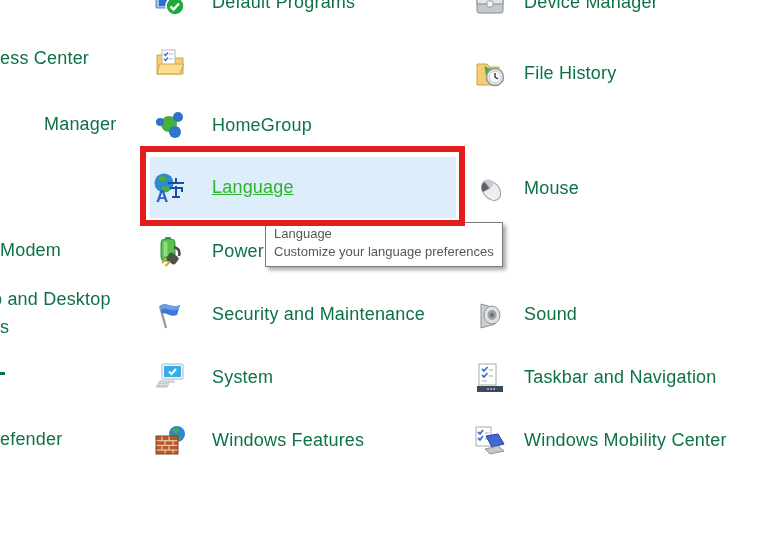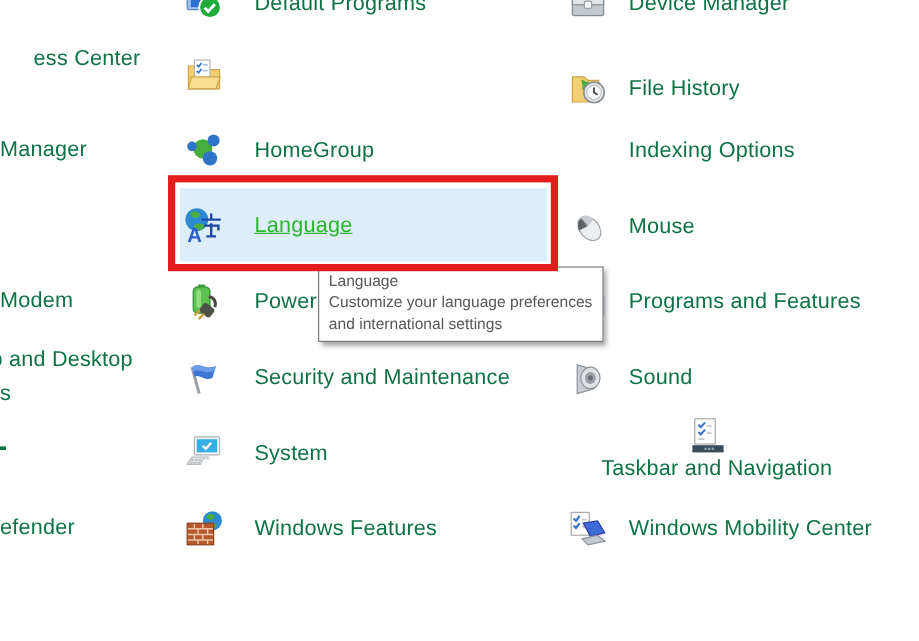--- a/index.html
+++ b/index.html
@@ -39,21 +39,20 @@
   }
 </style>
 </head>
 <body>
 
 <div class="stage" id="stage">
 
   <div class="tooltip">
     <div class="tt-line">Language</div>
     <div class="tt-line">Customize your language preferences</div>
-    <div class="tt-line">and international settings</div>
   </div>
 
   <div class="annotation-box"></div>
 
 <div class="cp-item middle" style="left: 150px; top: -29px;">
       <span class="icon">
         <svg viewBox="0 0 34 34">
           <rect x="3" y="3" width="22" height="19" rx="1" fill="#9fc3ef" stroke="#5b84b8"></rect>
           <rect x="3" y="3" width="22" height="6" fill="#e8eef7" stroke="#5b84b8"></rect>
           <rect x="6" y="12" width="10" height="8" fill="#2f6fd0"></rect>
@@ -184,58 +183,45 @@
           <path d="M4 7 h10 l3 3 h9 v18 h-22 z" fill="#f3cf72" stroke="#caa54a"></path>
           <path d="M13.5 17.5 a9 9 0 0 1 4.5 -5.5" stroke="#3fae49" stroke-width="3" fill="none"></path>
           <path d="M11.5 9 l1.5 9 l6.5 -4.5 z" fill="#3fae49"></path>
           <circle cx="22" cy="20" r="8.5" fill="#ebedee" stroke="#8f9599" stroke-width="1.5"></circle>
           <circle cx="22" cy="20" r="6" fill="#f8f9f9" stroke="#c2c6c9"></circle>
           <path d="M22 16 v4 l3 2" stroke="#444" stroke-width="1.5" fill="none"></path>
         </svg>
       </span>
       <span class="label">File History</span>
     </div>
-    <div class="cp-item right" style="left: 470px; top: 94px;">
-      <span class="icon"></span>
-      <span class="label">Indexing Options</span>
-    </div>
     <div class="cp-item right" style="left: 470px; top: 157px;">
       <span class="icon">
         <svg viewBox="0 0 34 34">
           <g transform="rotate(-40 17 17)">
             <ellipse cx="17" cy="19" rx="8" ry="11" fill="#eceeef" stroke="#9aa0a5"></ellipse>
             <path d="M9.3 14.5 a8 11 0 0 1 15.4 0 q-7.7 4.5 -15.4 0" fill="#c8ccd0"></path>
             <path d="M9.3 14.5 a8 11 0 0 1 7.7 -6.5 v8 z" fill="#5d6166"></path>
             <line x1="17" y1="8" x2="17" y2="16" stroke="#7d8287"></line>
           </g>
         </svg>
       </span>
       <span class="label">Mouse</span>
     </div>
-    <div class="cp-item right" style="left: 470px; top: 220px;">
-      <span class="icon">
-        <svg viewBox="0 0 34 34">
-          <rect x="4" y="6" width="20" height="16" fill="#cfe0f5" stroke="#5b84b8"></rect>
-          <rect x="10" y="12" width="20" height="16" fill="#9fc3ef" stroke="#5b84b8"></rect>
-        </svg>
-      </span>
-      <span class="label">Programs and Features</span>
-    </div>
     <div class="cp-item right" style="left: 470px; top: 283px; justify-content: flex-end;">
       <span class="icon">
         <svg viewBox="0 0 34 34">
           <path d="M8 6 l14 4 v16 l-14 4 z" fill="#c9cdd1" stroke="#8d9399"></path>
           <ellipse cx="19" cy="17" rx="8" ry="9" fill="#dfe2e4" stroke="#8d9399"></ellipse>
           <ellipse cx="19" cy="17" rx="4.5" ry="5" fill="#9aa0a5"></ellipse>
           <ellipse cx="19" cy="17" rx="2" ry="2.2" fill="#6b7075"></ellipse>
         </svg>
       </span>
       <span class="label">Sound</span>
     </div>
-    <div class="cp-item right" style="left: 484px; top: 346px; flex-direction: column;">
+    <div class="cp-item right" style="left: 470px; top: 346px;">
       <span class="icon">
         <svg viewBox="0 0 34 34">
           <rect x="6" y="3" width="17" height="21" fill="#fff" stroke="#aaa"></rect>
           <path d="M9 8 l2 2 l3.5 -4 M9 14 l2 2 l3.5 -4" stroke="#3b74c9" stroke-width="1.8" fill="none"></path>
           <path d="M16 9 h4 M16 15 h4 M9 20 h5" stroke="#c3c6ca" stroke-width="1.4"></path>
           <rect x="4" y="25" width="26" height="6" fill="#3a4a5a"></rect>
           <g fill="#8fa0b0">
             <rect x="14" y="27" width="2" height="2"></rect>
             <rect x="17" y="27" width="2" height="2"></rect>
             <rect x="20" y="27" width="2" height="2"></rect>
@@ -249,20 +235,20 @@
         <svg viewBox="0 0 34 34">
           <rect x="3" y="3" width="15" height="19" fill="#fff" stroke="#aaa"></rect>
           <path d="M5 8 l2 2 l3 -4 M5 14 l2 2 l3 -4" stroke="#3b74c9" stroke-width="1.8" fill="none"></path>
           <path d="M12 9 h4 M12 15 h4" stroke="#c3c6ca" stroke-width="1.4"></path>
           <path d="M13 12 l12 -2 l6 10 l-12 3 z" fill="#3f68d9" stroke="#2c3e9a"></path>
           <path d="M12 25 l13 -3 l6 5 l-14 3 z" fill="#c3c9ce" stroke="#8d959b"></path>
         </svg>
       </span>
       <span class="label">Windows Mobility Center</span>
     </div>
-    <div class="fragment" style="left: 0px; top: 38px; margin-left: 28px;">ess Center</div>
-    <div class="fragment" style="left: 0px; top: 114px;">Manager</div>
+    <div class="fragment" style="left: 0px; top: 48px;">ess Center</div>
+    <div class="fragment" style="left: 0px; top: 114px; padding-left: 44px;">Manager</div>
     <div class="fragment" style="left: 0px; top: 240px; text-align: right;">Modem</div>
     <div class="fragment" style="left: -8px; top: 289px;">p and Desktop</div>
     <div class="fragment" style="left: 0px; top: 317px;">s</div>
     <div class="tiny-dash" style="left: 0px; top: 372px;"></div>
     <div class="fragment" style="left: 0px; top: 429px;">efender</div>
   </div>
 
 </body></html>

